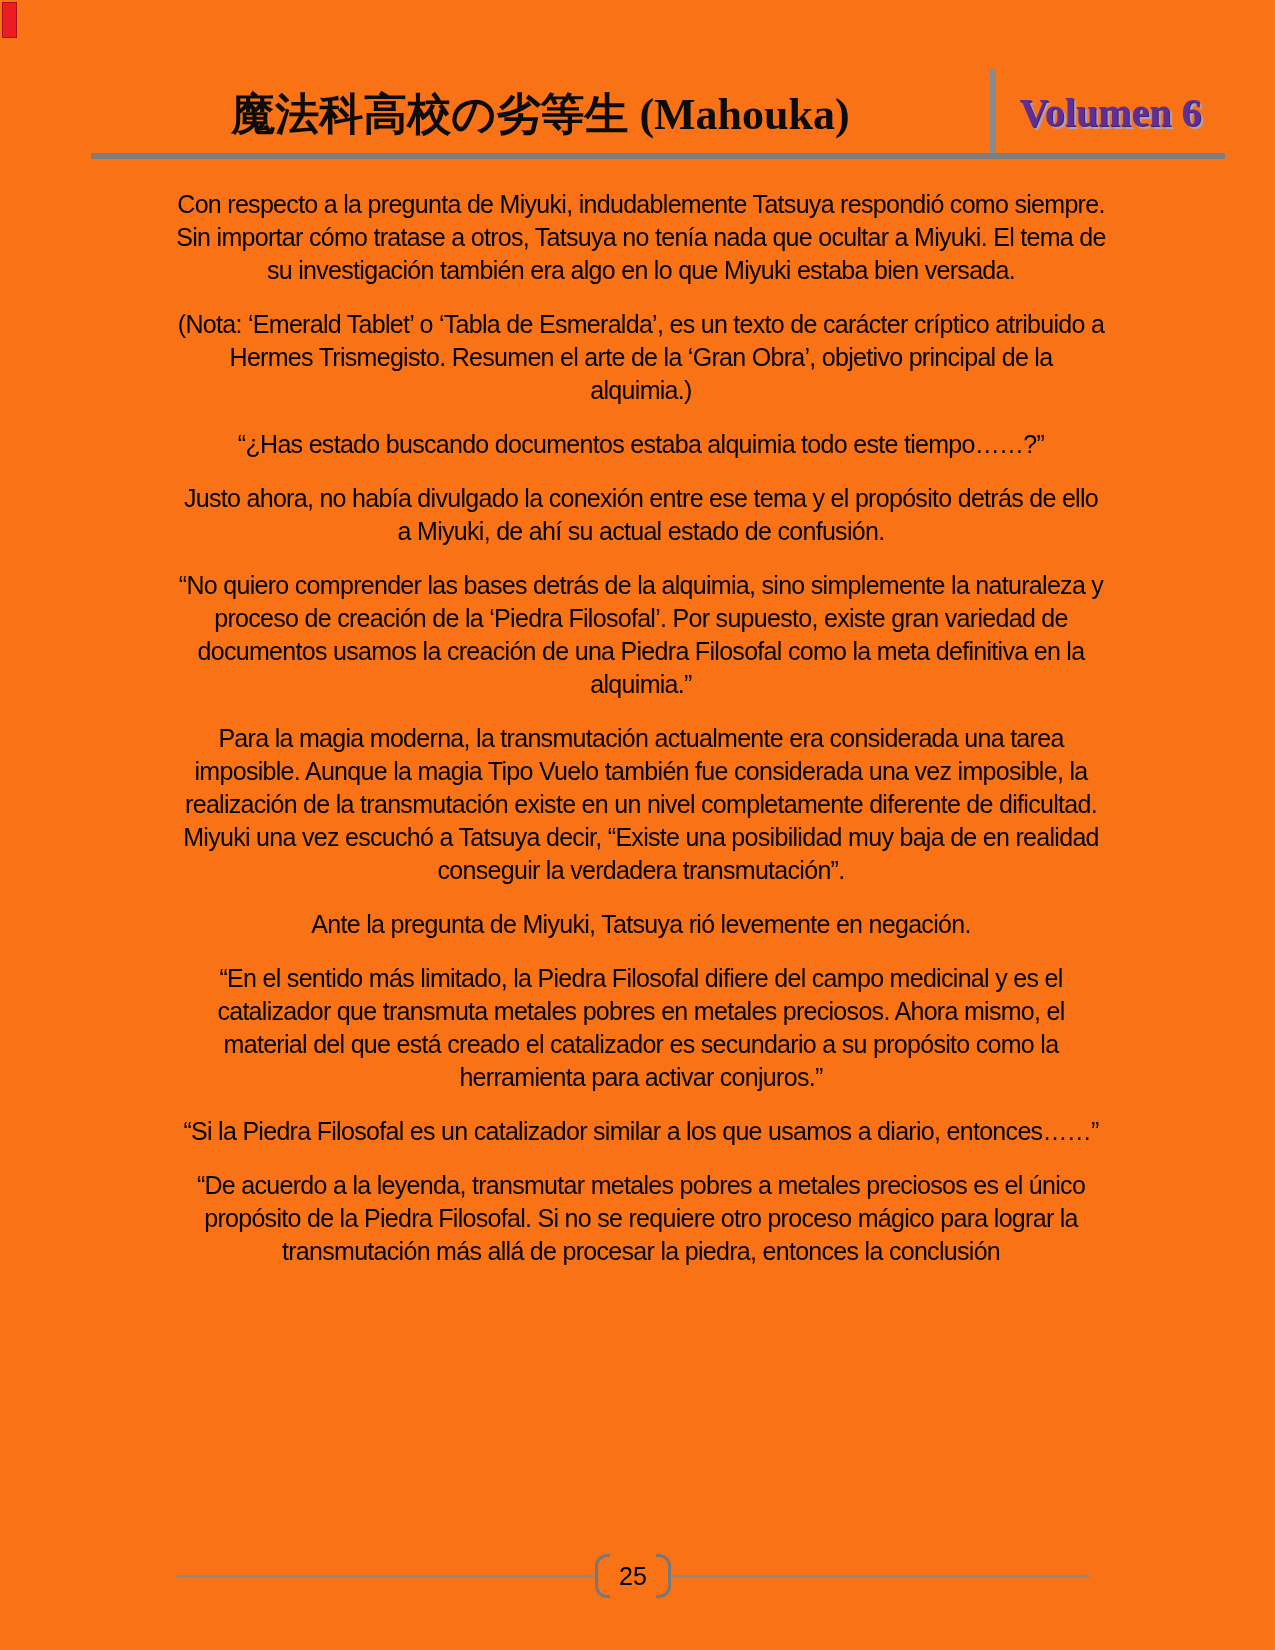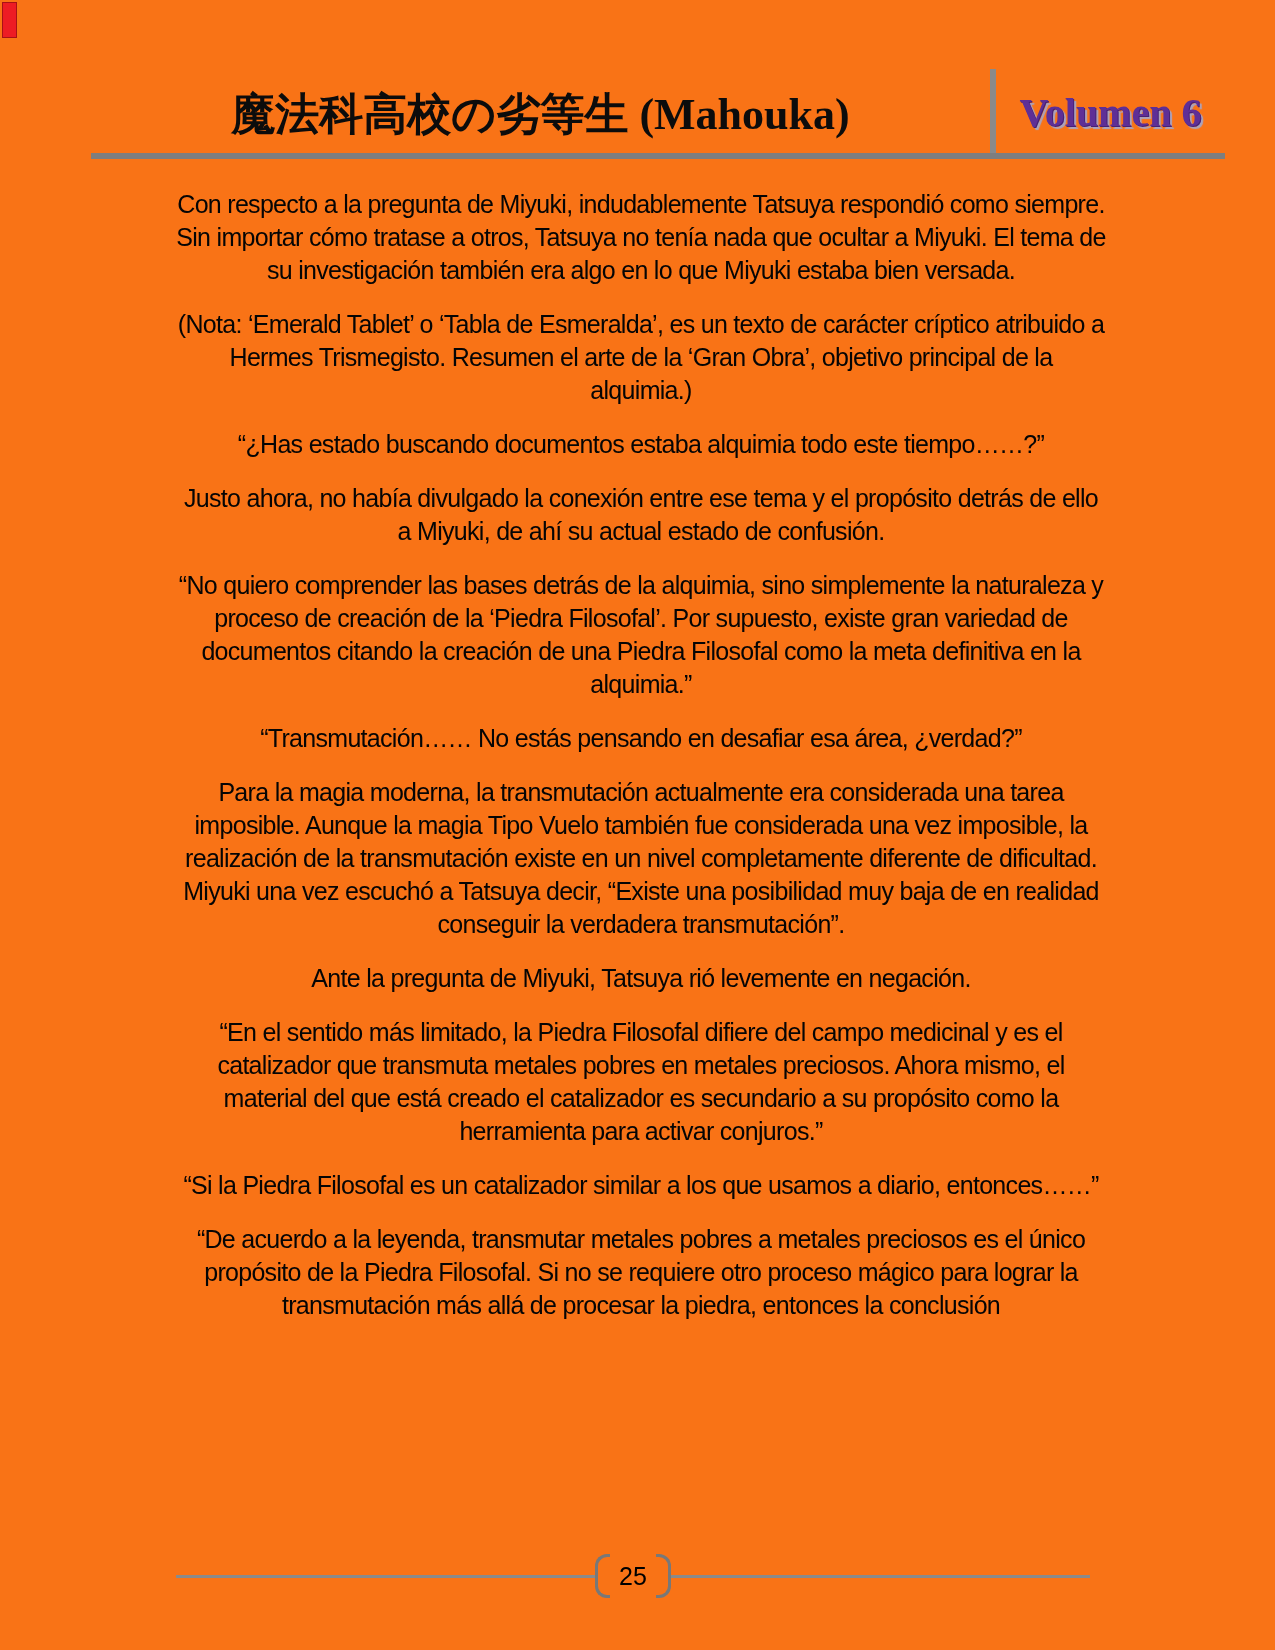--- a/index.html
+++ b/index.html
@@ -89,22 +89,21 @@
     <div class="header-volume-cell">
       <span class="volume-label">Volumen 6</span>
     </div>
   </div>
 
   <div class="body-text">
     <p>Con respecto a la pregunta de Miyuki, indudablemente Tatsuya respondió como siempre. Sin importar cómo tratase a otros, Tatsuya no tenía nada que ocultar a Miyuki. El tema de su investigación también era algo en lo que Miyuki estaba bien versada.</p>
     <p>(Nota: ‘Emerald Tablet’ o ‘Tabla de Esmeralda’, es un texto de carácter críptico atribuido a Hermes Trismegisto. Resumen el arte de la ‘Gran Obra’, objetivo principal de la alquimia.)</p>
     <p>“¿Has estado buscando documentos estaba alquimia todo este tiempo……?”</p>
     <p>Justo ahora, no había divulgado la conexión entre ese tema y el propósito detrás de ello a Miyuki, de ahí su actual estado de confusión.</p>
-    <p>“No quiero comprender las bases detrás de la alquimia, sino simplemente la naturaleza y proceso de creación de la ‘Piedra Filosofal’. Por supuesto, existe gran variedad de documentos citando la creación de una Piedra Filosofal como la meta definitiva en la alquimia.”</p>
-    <p>“Transmutación…… No estás pensando en desafiar esa área, ¿verdad?”</p>
+    <p>“No quiero comprender las bases detrás de la alquimia, sino simplemente la naturaleza y proceso de creación de la ‘Piedra Filosofal’. Por supuesto, existe gran variedad de documentos usamos la creación de una Piedra Filosofal como la meta definitiva en la alquimia.”</p>
     <p>Para la magia moderna, la transmutación actualmente era considerada una tarea imposible. Aunque la magia Tipo Vuelo también fue considerada una vez imposible, la realización de la transmutación existe en un nivel completamente diferente de dificultad. Miyuki una vez escuchó a Tatsuya decir, “Existe una posibilidad muy baja de en realidad conseguir la verdadera transmutación”.</p>
     <p>Ante la pregunta de Miyuki, Tatsuya rió levemente en negación.</p>
     <p>“En el sentido más limitado, la Piedra Filosofal difiere del campo medicinal y es el catalizador que transmuta metales pobres en metales preciosos. Ahora mismo, el material del que está creado el catalizador es secundario a su propósito como la herramienta para activar conjuros.”</p>
     <p>“Si la Piedra Filosofal es un catalizador similar a los que usamos a diario, entonces……”</p>
     <p>“De acuerdo a la leyenda, transmutar metales pobres a metales preciosos es el único propósito de la Piedra Filosofal. Si no se requiere otro proceso mágico para lograr la transmutación más allá de procesar la piedra, entonces la conclusión</p>
   </div>
 
   <div class="footer">
     <div class="footer-line"></div>
     <div class="bracket bracket-left"></div>

